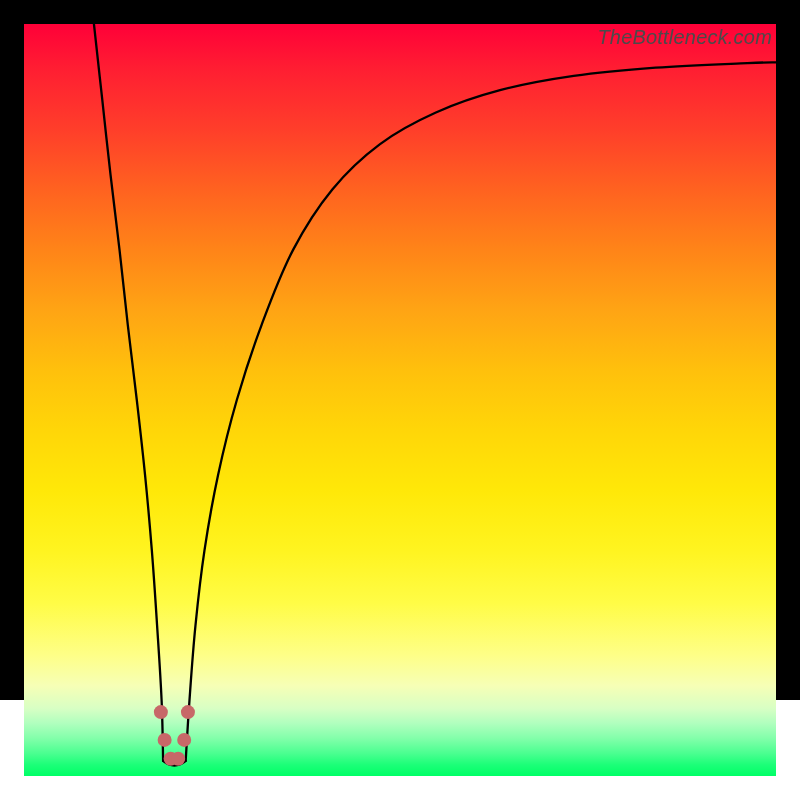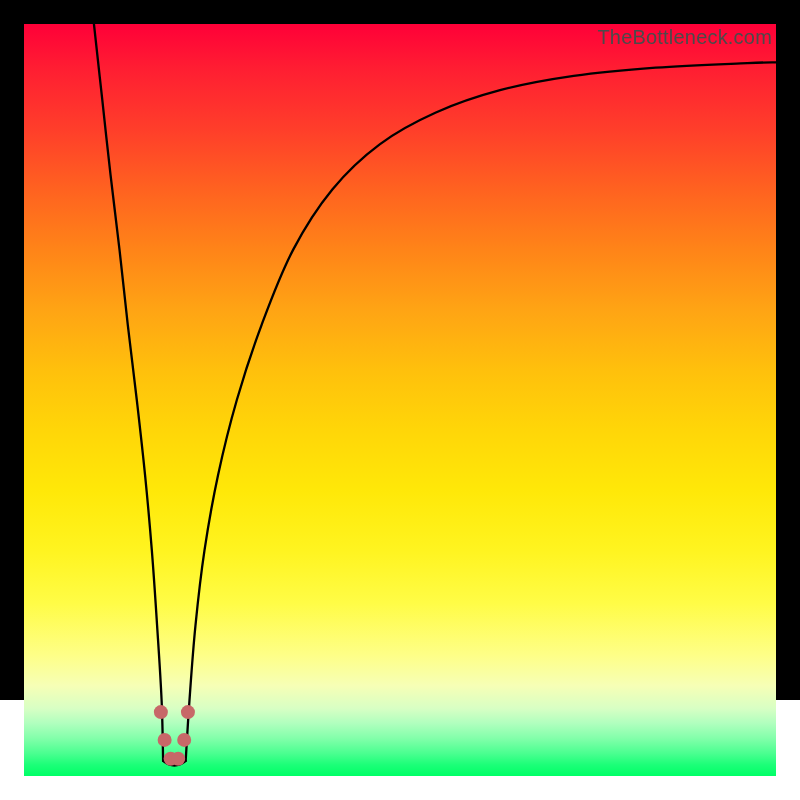--- a/index.html
+++ b/index.html
@@ -2,20 +2,21 @@
 <html><head>
 <meta charset="utf-8">
 <style>
   * { margin: 0; padding: 0; box-sizing: border-box; }
   html, body { width: 800px; height: 800px; overflow: hidden; }
   .frame {
     width: 800px;
     height: 700px;
     background: #000;
     position: relative;
+    font-style: italic;
   }
   .plot-area {
     position: absolute;
     left: 24px;
     top: 24px;
     width: 752px;
     height: 752px;
     overflow: hidden;
   }
   .gradient-bg {

